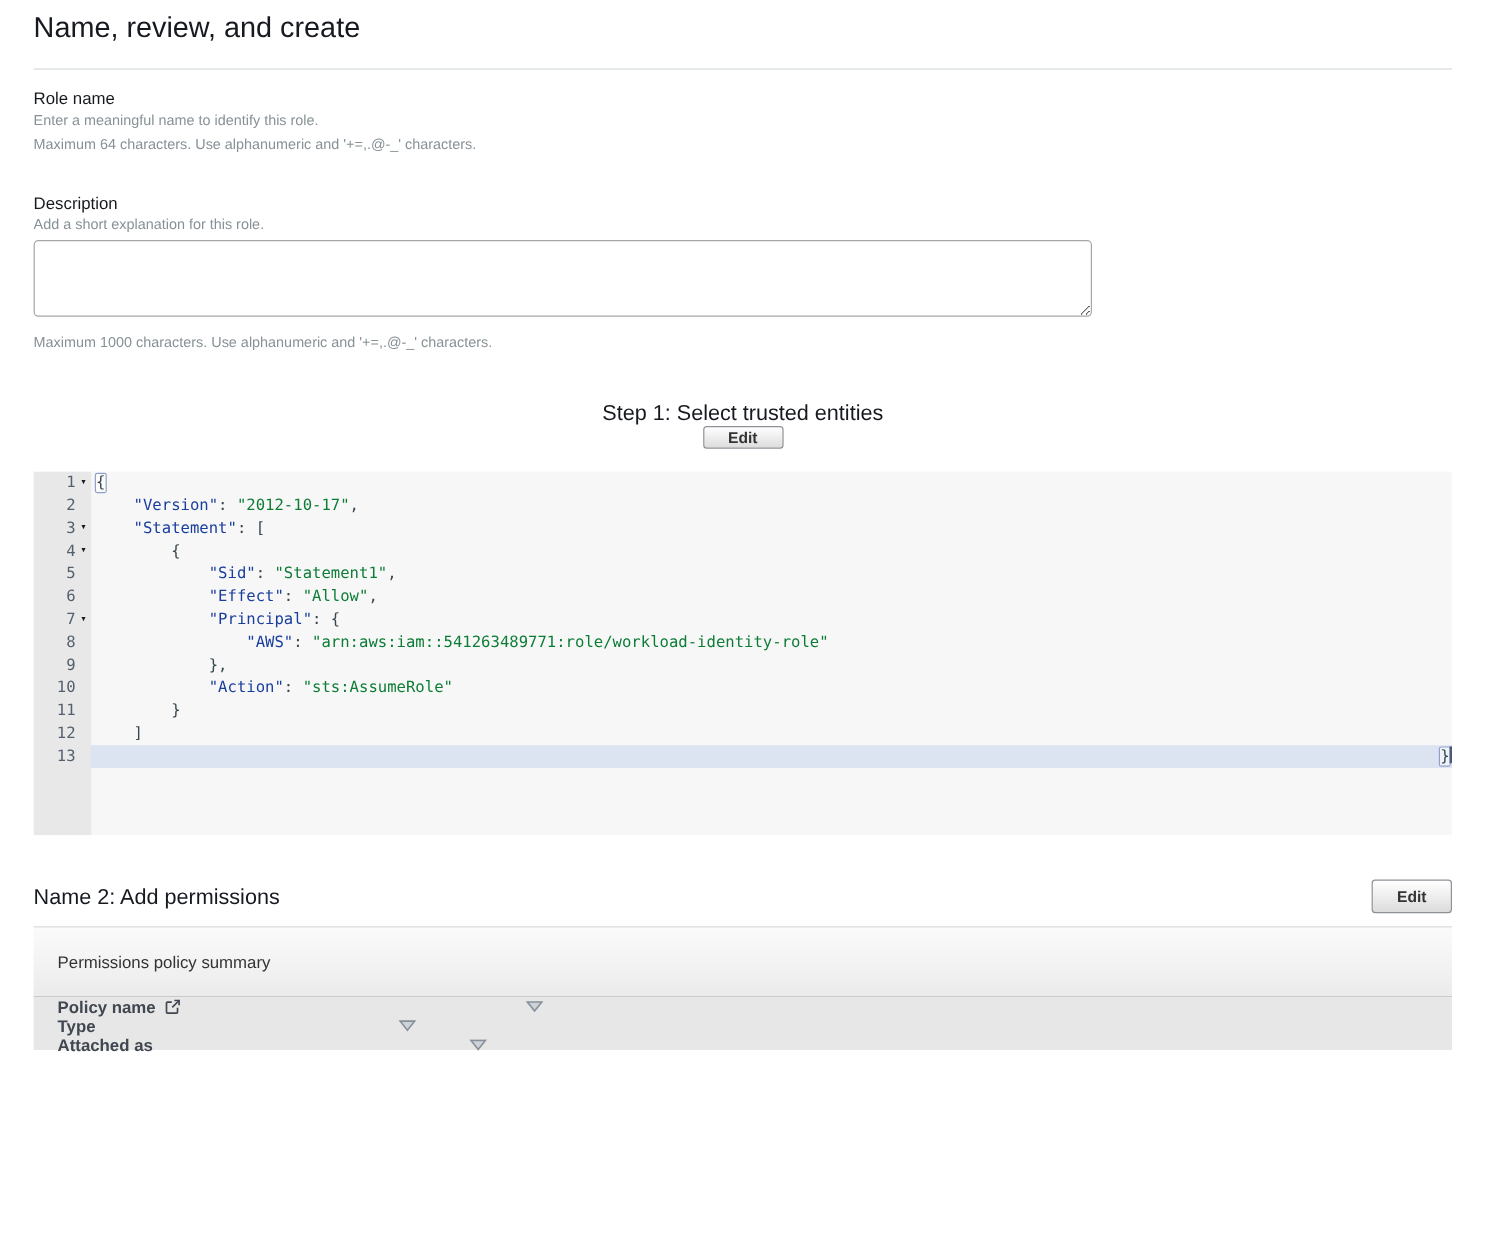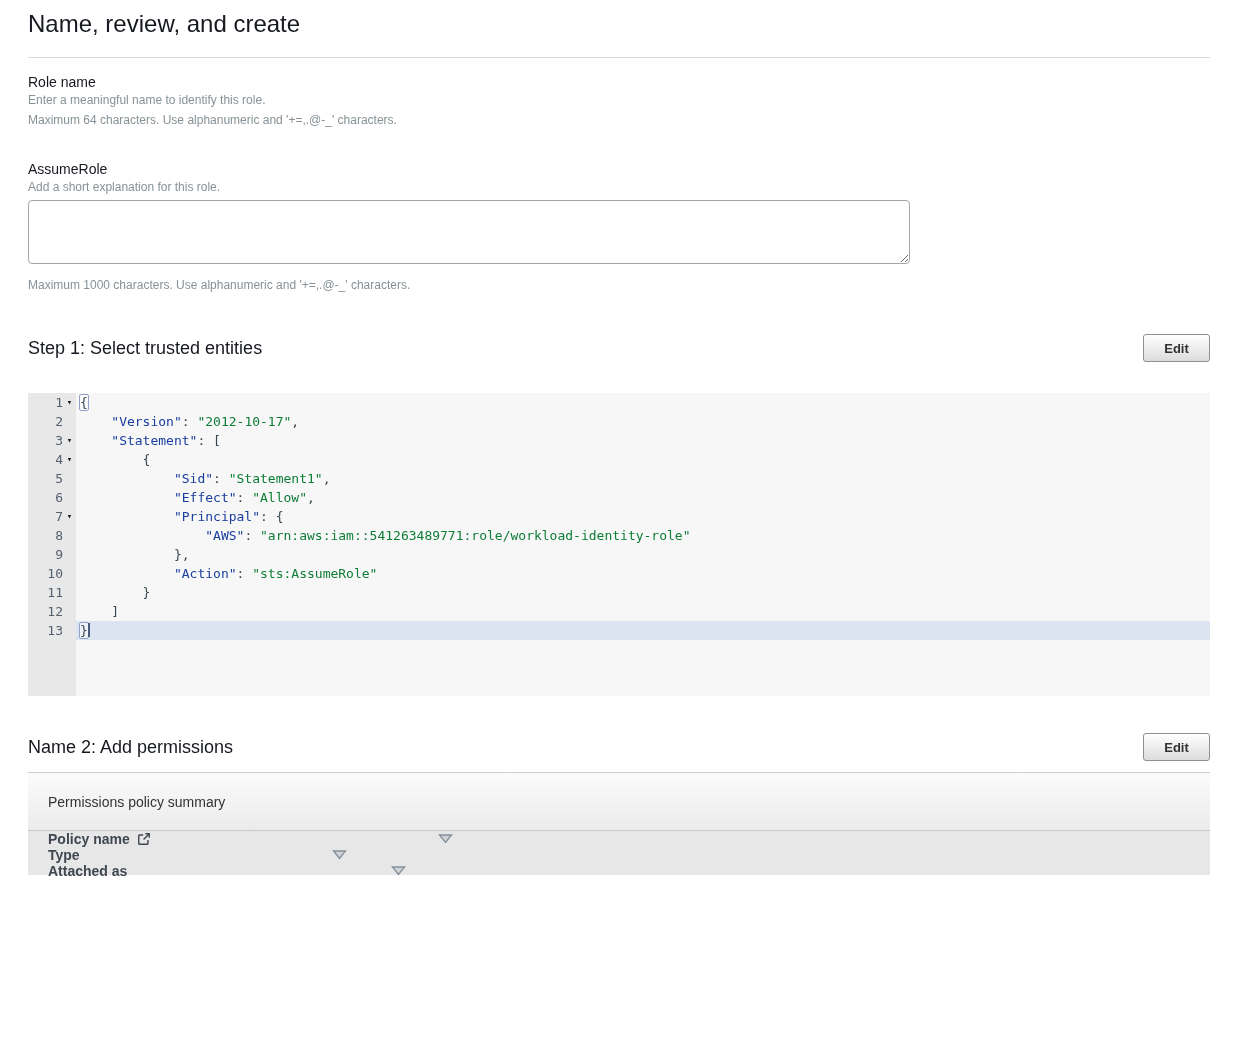--- a/index.html
+++ b/index.html
@@ -34,42 +34,42 @@
   .desc-block { margin-top: 34px; }
   .textarea-row { margin-top: 6px; }
   .desc-textarea {
     width: 882px; height: 64px; padding: 5px 8px;
     font-family: inherit; font-size: 14px; color: #16191f;
     border: 1px solid #a6a6a6; border-radius: 4px;
     resize: both; outline: none; display: block;
   }
 
   .step-row { display: flex; justify-content: space-between; align-items: center; height: 28px; }
-  .step-row.s1 { margin-top: 42px; }
+  .step-row.s1 { margin-top: 42px; flex-direction: column; }
   .step-row.s2 { margin-top: 37px; }
   .step-heading { font-size: 18px; font-weight: 400; color: #16191f; }
   .edit-btn {
     width: 67px; height: 28px;
     border: 1px solid #8d9196; border-radius: 3px;
     background: linear-gradient(#ffffff, #dcdcdc);
     font-family: inherit; font-size: 13px; font-weight: 700; color: #333;
     cursor: pointer;
   }
 
   
   .editor {
     position: relative; margin-top: 31px; height: 303px; width: 1182px;
     background: #f7f7f7; overflow: hidden;
     font-family: "DejaVu Sans Mono", "Liberation Mono", monospace;
     font-size: 13px; line-height: 19px;
   }
   .editor-gutter-bg { position: absolute; left: 0; top: 0; bottom: 0; width: 48px; background: #e8e8e8; }
   .ed-lines { position: relative; }
   .ed-line { display: flex; height: 19px; white-space: pre; }
-  .ed-line.active { background: linear-gradient(90deg, transparent 0, transparent 48px, var(--active-line) 48px); }
+  .ed-line.active { background: linear-gradient(90deg, transparent 0, transparent 48px, var(--active-line) 48px); justify-content: space-between; }
   .ed-gutter-cell { flex: 0 0 48px; display: flex; justify-content: flex-end; align-items: center; }
   .ed-num { color: #55606e; }
   .ed-fold { width: 13px; text-align: center; font-size: 9px; color: #16191f; line-height: 19px; }
   .ed-code { padding-left: 4px; color: #37474f; }
   .tok-plain { color: #37474f; }
   .tok-key { color: var(--key); }
   .tok-str { color: var(--str); }
   .tok-brace-match {
     color: #37474f; border: 1px solid #93a1c9; border-radius: 2px;
     background: rgba(255,255,255,0.5); margin: 0 -1px;
@@ -105,21 +105,21 @@
 
   <h1 class="page-title">Name, review, and create</h1>
 
   <hr class="divider">
 
   <div class="field-label">Role name</div>
   <div class="field-hint">Enter a meaningful name to identify this role.</div>
   <div class="constraint">Maximum 64 characters. Use alphanumeric and '+=,.@-_' characters.</div>
 
   <div class="desc-block">
-    <div class="field-label" style="margin-top:0;">AssumeRole</div>
+    <div class="field-label" style="margin-top:0;">Description</div>
     <div class="field-hint">Add a short explanation for this role.</div>
     <div class="textarea-row">
       <textarea class="desc-textarea" style=""></textarea>
     </div>
     <div class="constraint" style="margin-top:14px;">Maximum 1000 characters. Use alphanumeric and '+=,.@-_' characters.</div>
   </div>
 
   <div class="step-row s1">
     <div class="step-heading">Step 1: Select trusted entities</div>
     <button class="edit-btn">Edit</button>

